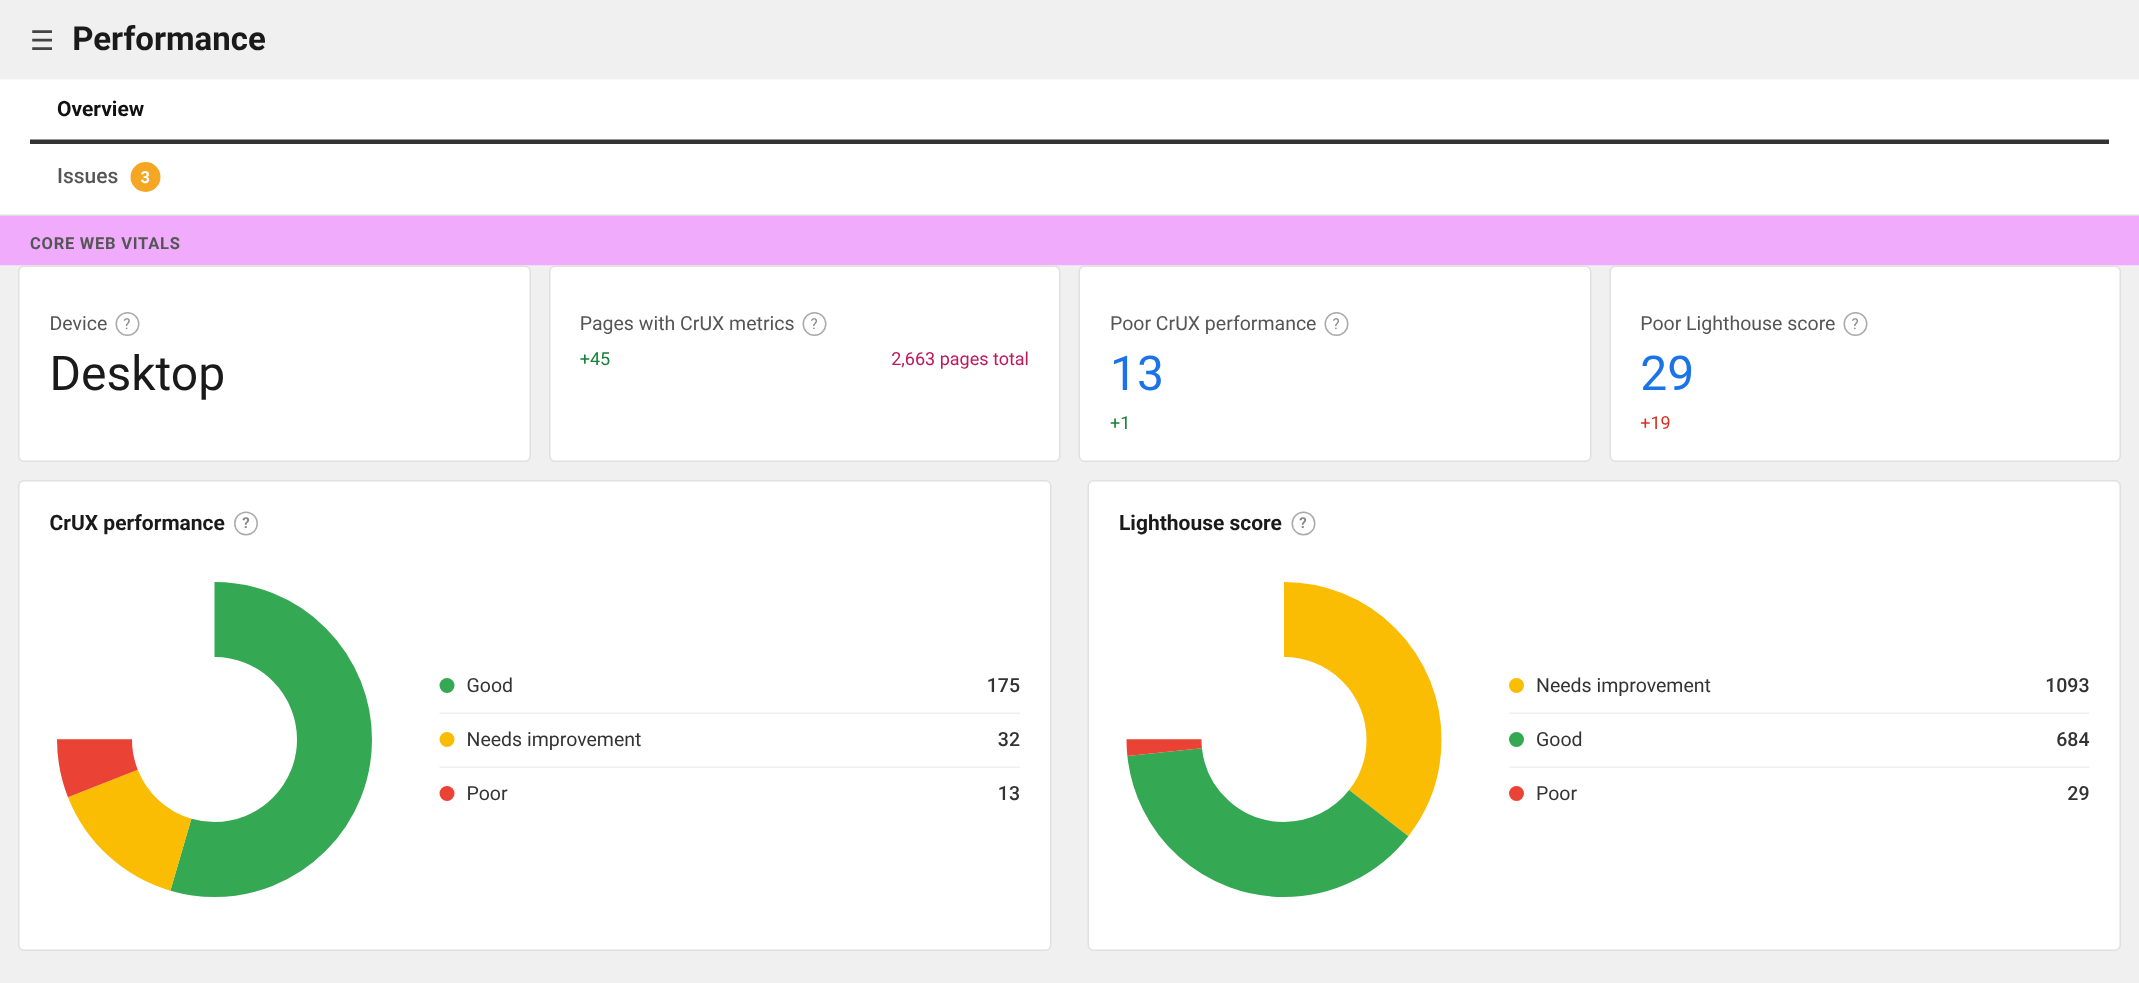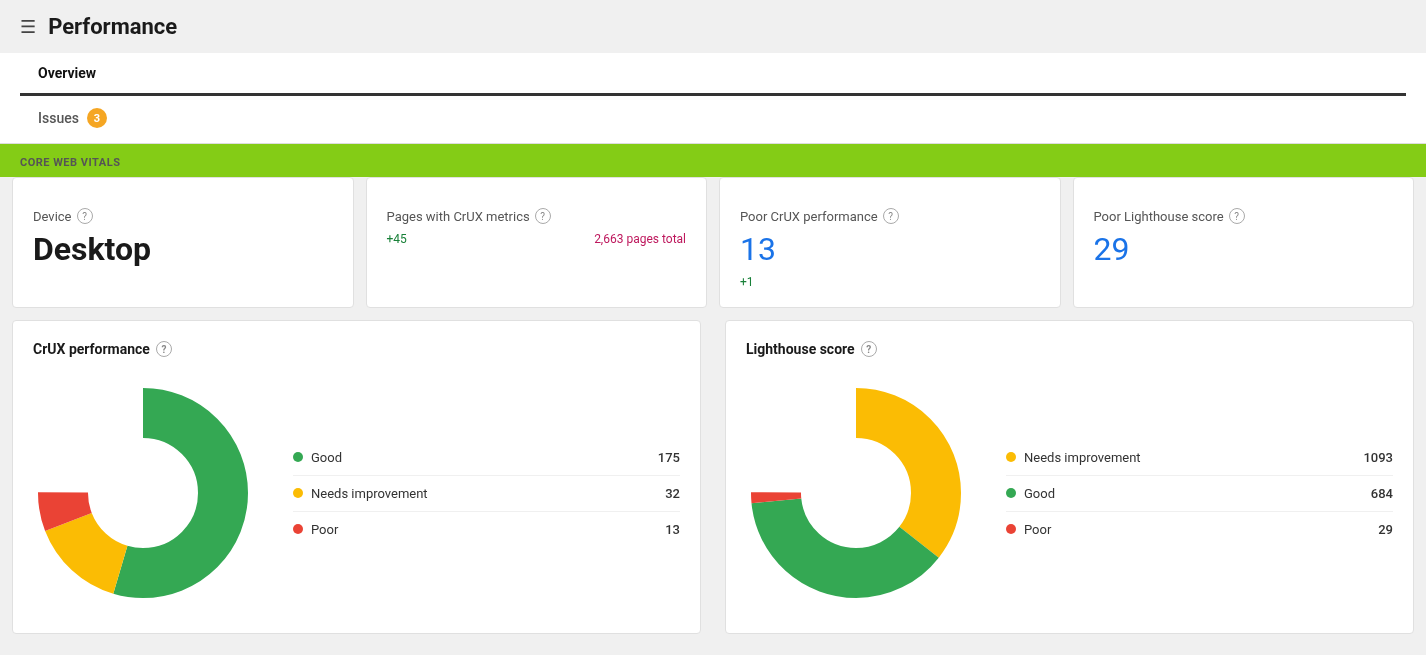--- a/index.html
+++ b/index.html
@@ -62,21 +62,21 @@
       font-size: 11px;
       font-weight: 700;
     }
     .section-label {
       padding: 12px 20px 8px;
       font-size: 11px;
       font-weight: 700;
       color: #555;
       letter-spacing: 0.5px;
       text-transform: uppercase;
-      background: #84cc16;
+      background: #f0abfc;
     }
     .cards-row {
       display: flex;
       gap: 12px;
       padding: 0 12px 12px;
       background: #f0f0f0;
     }
     .card {
       background: #fff;
       border-radius: 4px;
@@ -107,21 +107,21 @@
     }
     .card-main-value {
       font-size: 32px;
       font-weight: 400;
       color: #1a73e8;
       line-height: 1.1;
       margin-bottom: 8px;
     }
     .card-main-text {
       font-size: 32px;
-      font-weight: 700;
+      font-weight: 400;
       color: #1a1a1a;
       line-height: 1.1;
       margin-bottom: 8px;
     }
     .card-sub {
       font-size: 12px;
       display: flex;
       justify-content: space-between;
       align-items: center;
     }
@@ -254,20 +254,23 @@
       <span class="delta-positive">+1</span>
     </div>
   </div>
 
   <div class="card">
     <div class="card-label">
       <span>Poor Lighthouse score</span>
       <span class="card-help">?</span>
     </div>
     <div class="card-main-value">29</div>
+    <div class="card-sub">
+      <span class="delta-negative">+19</span>
+    </div>
   </div>
 
 </div>
 
 <div class="charts-row">
 
   <div class="chart-card">
     <div class="chart-title">
       <span>CrUX performance</span>
       <span class="card-help">?</span>

